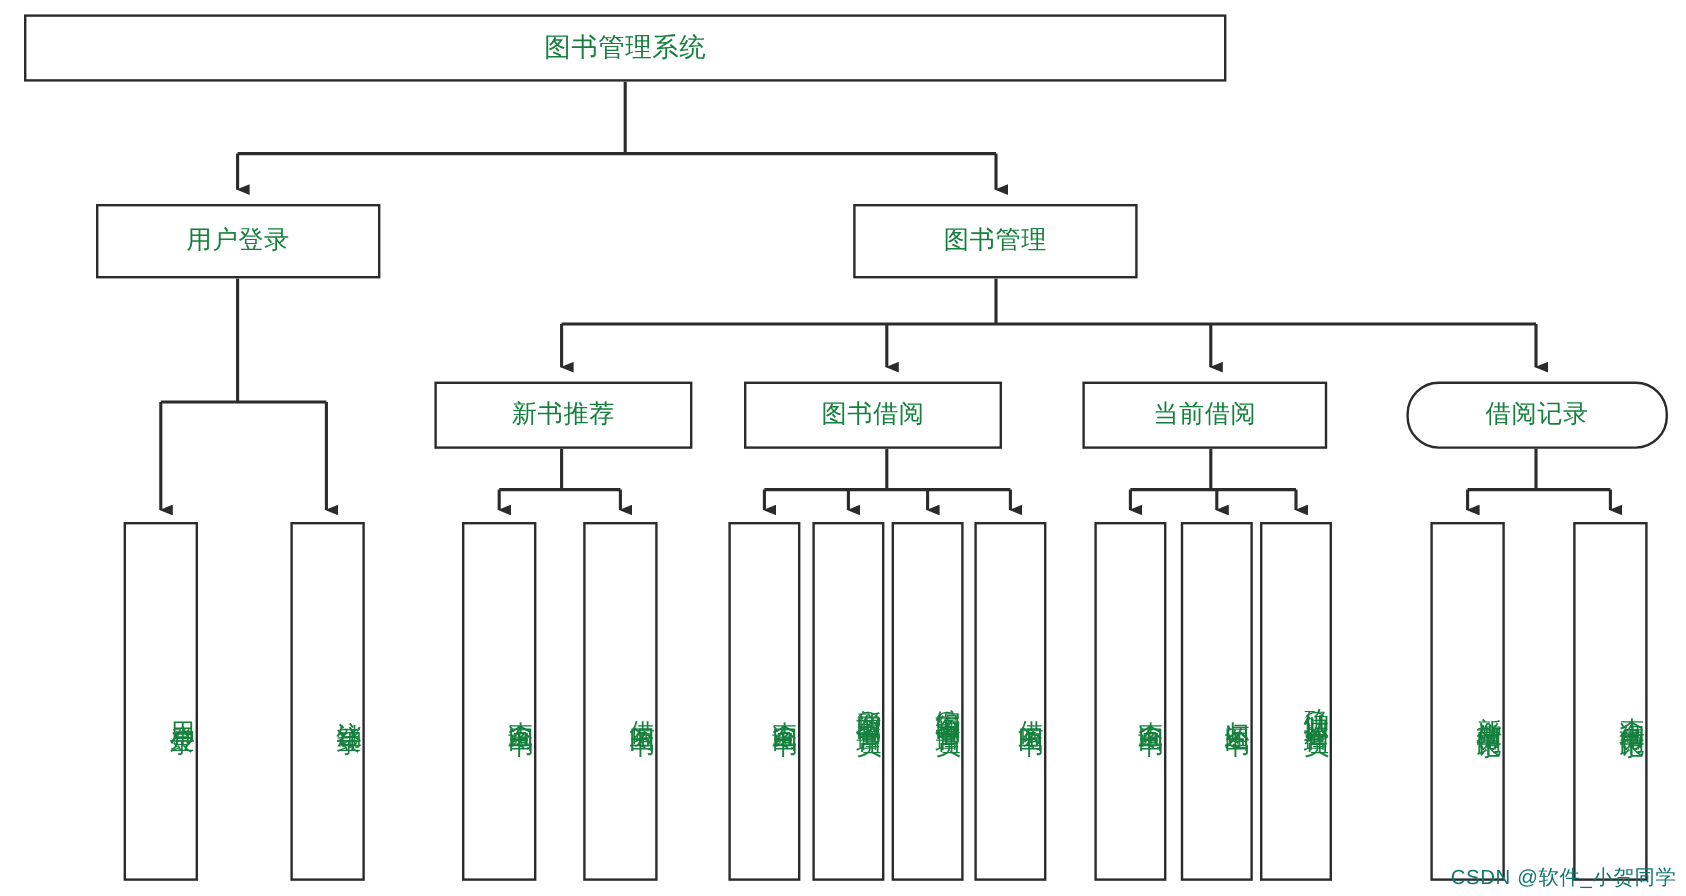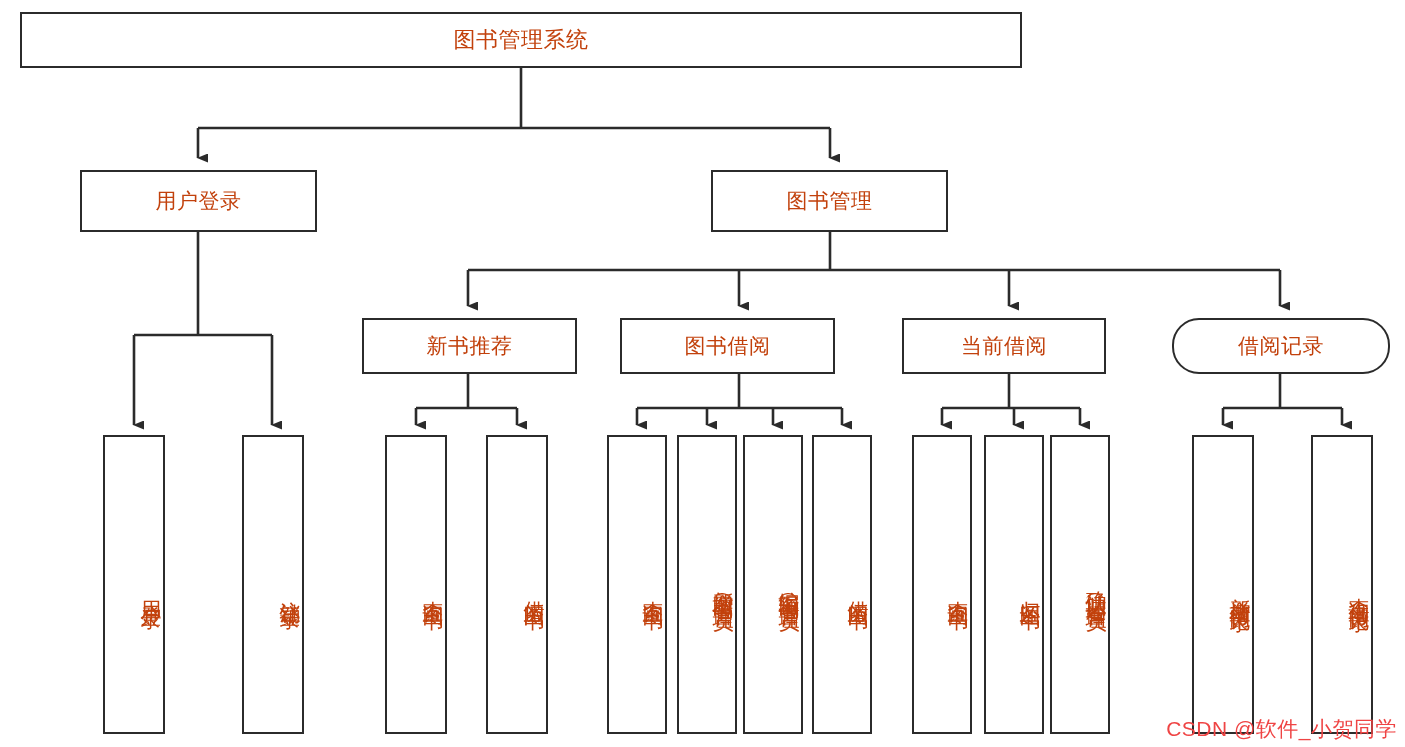--- a/index.html
+++ b/index.html
@@ -27,21 +27,21 @@
     pointer-events: none;
   }
   .node {
     position: absolute;
     box-sizing: border-box;
     border: 2px solid #2b2b2b;
     background: #ffffff;
     display: flex;
     align-items: center;
     justify-content: center;
-    color: #c2410c;
+    color: #15803d;
     font-size: 21px;
     line-height: 1.18;
     letter-spacing: 0.5px;
     z-index: 2;
   }
   .node.root {
     font-size: 22px;
   }
   .node.leaf {
     font-size: 21px;
@@ -53,22 +53,22 @@
     letter-spacing: 3px;
     white-space: nowrap;
   }
   .node.leaf.tall-text {
     padding-top: 6px;
   }
   .watermark {
     position: absolute;
     right: 8px;
     bottom: 4px;
-    font-size: 21px;
-    color: #ef4444;
+    font-size: 17px;
+    color: #0f766e;
     letter-spacing: 0.5px;
     z-index: 3;
     white-space: nowrap;
   }
 </style>
 </head>
 <body>
 
 <div id="canvas">
 

